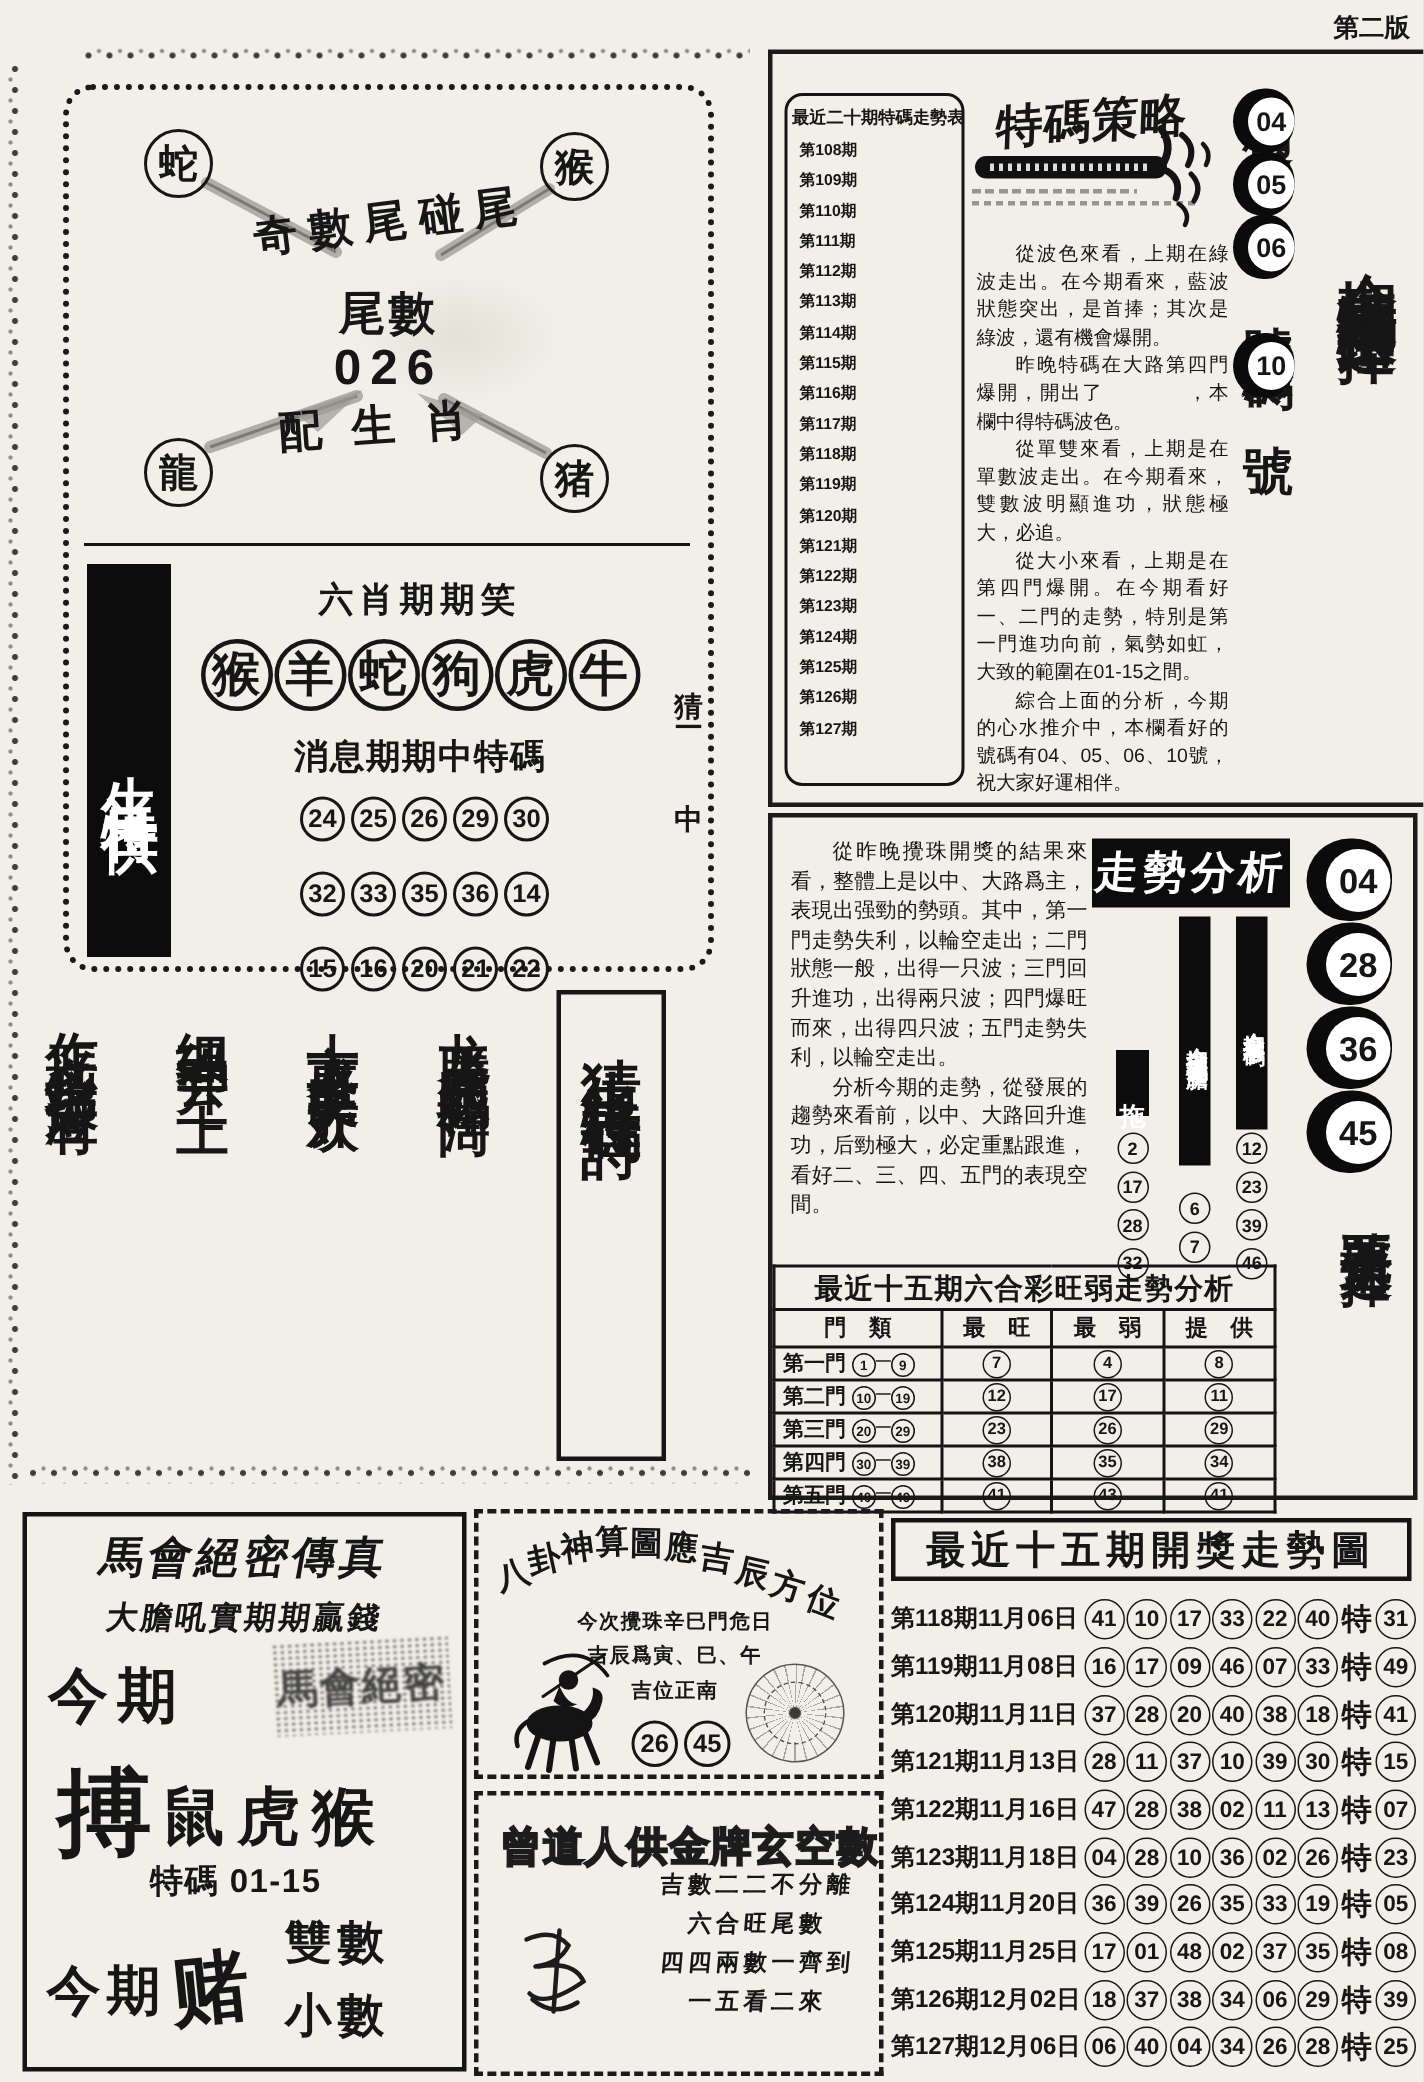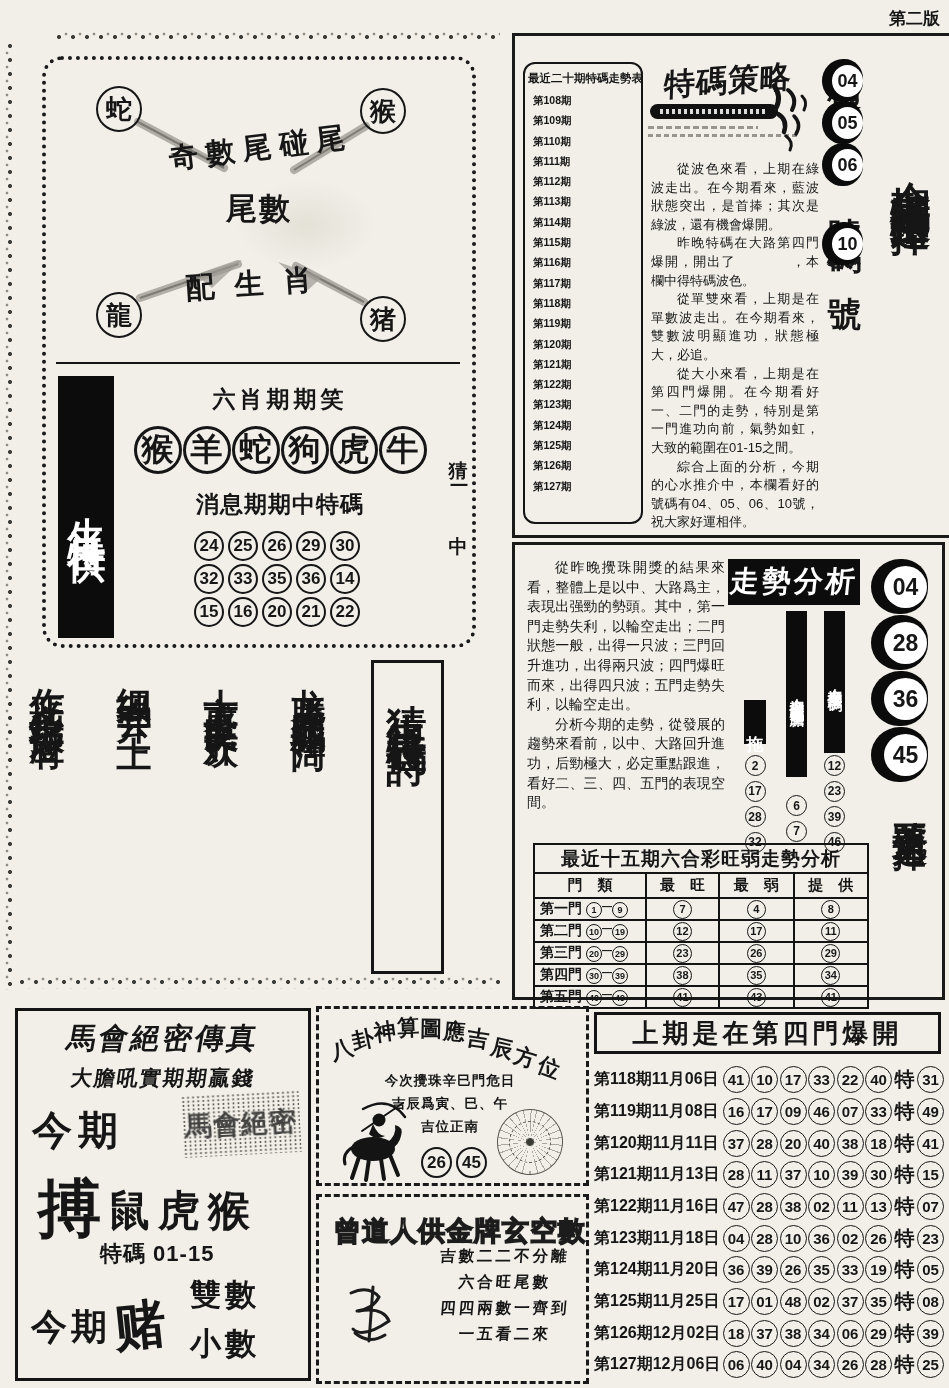--- a/index.html
+++ b/index.html
@@ -106,41 +106,42 @@
       <polygon points="276,217 232,202 262,230" fill="#9c9a93" opacity=".7"></polygon>
     </svg>
 
     <span class="abs zc" style="left:50px;top:26px;width:46px;height:46px;font-size:26px;">蛇</span>
     <span class="abs zc" style="left:314px;top:28px;width:46px;height:46px;font-size:26px;">猴</span>
     <span class="abs zc" style="left:50px;top:232px;width:46px;height:46px;font-size:26px;">龍</span>
     <span class="abs zc" style="left:314px;top:236px;width:46px;height:46px;font-size:26px;">猪</span>
 
     <div class="abs" style="left:100px;top:68px;width:230px;text-align:center;font-family:var(--serif);font-weight:800;font-size:29px;letter-spacing:8px;transform:rotate(-7deg);">奇數尾碰尾</div>
     <div class="abs" style="left:0;top:128px;width:426px;text-align:center;font-size:31px;font-weight:800;letter-spacing:2px;">尾數</div>
+    <div class="abs" style="left:0;top:166px;width:426px;text-align:center;font-size:33px;font-weight:800;letter-spacing:6px;">026</div>
     <div class="abs" style="left:0;top:204px;width:426px;text-align:center;font-family:var(--serif);font-weight:800;font-size:29px;letter-spacing:20px;transform:rotate(-4deg);">配生肖</div>
 
     <div class="abs" style="left:10px;top:302px;width:404px;border-top:2.5px solid #141414;"></div>
 
     <div class="abs vbar" style="left:12px;top:316px;width:56px;height:262px;">
       <span style="font-family:var(--serif);font-size:38px;letter-spacing:10px;">生肖特供</span>
     </div>
 
     <div class="abs" style="left:72px;top:312px;width:324px;text-align:center;">
       <div style="margin-top:12px;font-size:23px;font-weight:800;letter-spacing:4px;">六肖期期笑</div>
       <div style="margin-top:11px;display:flex;justify-content:center;gap:1px;">
 
       <span class="zc" style="width:48px;height:48px;font-size:32px;border-width:3px;">猴</span>
           <span class="zc" style="width:48px;height:48px;font-size:32px;border-width:3px;">羊</span>
           <span class="zc" style="width:48px;height:48px;font-size:32px;border-width:3px;">蛇</span>
           <span class="zc" style="width:48px;height:48px;font-size:32px;border-width:3px;">狗</span>
           <span class="zc" style="width:48px;height:48px;font-size:32px;border-width:3px;">虎</span>
           <span class="zc" style="width:48px;height:48px;font-size:32px;border-width:3px;">牛</span>
         </div>
       <div style="margin-top:15px;font-size:23px;font-weight:800;letter-spacing:1px;">消息期期中特碼</div>
-      <div style="margin:11px auto 0;width:172px;display:flex;flex-wrap:wrap;gap:3px 4px;justify-content:flex-start;">
+      <div style="margin:11px auto 0;width:172px;display:flex;flex-wrap:wrap;gap:20px 4px;justify-content:flex-end;">
 
       <span class="cn cn-ball">24</span>
           <span class="cn cn-ball">25</span>
           <span class="cn cn-ball">26</span>
           <span class="cn cn-ball">29</span>
           <span class="cn cn-ball">30</span>
           <span class="cn cn-ball">32</span>
           <span class="cn cn-ball">33</span>
           <span class="cn cn-ball">35</span>
           <span class="cn cn-ball">36</span>
@@ -297,21 +298,21 @@
         </span>
         <span class="pick pick-lg">
           <span class="pick-in">36</span>
         </span>
         <span class="pick pick-lg">
           <span class="pick-in">45</span>
         </span>
       </div>
     <div class="abs vtext" style="left:362px;top:248px;width:56px;font-size:35px;font-weight:900;letter-spacing:3px;text-align:center;">號要全力追捧</div>
 
-    <table class="hw abs" style="left:18px;top:298px;">
+    <table class="hw abs" style="left:0;top:298px;">
       <tbody>
       <tr>
             <td colspan="4" class="t-title">最近十五期六合彩旺弱走勢分析</td>
           </tr>
       <tr class="t-head">
         <th style="width:112px;">門　類</th>
         <th style="width:74px;">最　旺</th>
         <th style="width:75px;">最　弱</th>
         <th style="width:75px;">提　供</th>
       </tr>
@@ -441,21 +442,21 @@
     <div class="abs" style="left:110px;top:46px;width:152px;text-align:center;">
 
     <div class="xk-line">吉數二二不分離</div>
         <div class="xk-line">六合旺尾數</div>
         <div class="xk-line">四四兩數一齊到</div>
         <div class="xk-line">一五看二來</div>
       </div>
   </div>
 
   <div class="abs" style="left:594px;top:1006px;width:351px;height:382px;">
-    <div style="width:347px;height:42px;border:3.5px solid #141414;display:flex;align-items:center;justify-content:center;font-size:26px;font-weight:900;letter-spacing:4px;margin-top:6px;">上期是在第四門爆開</div>
+    <div style="width:347px;height:42px;border:3.5px solid #141414;display:flex;align-items:center;justify-content:center;font-size:26px;font-weight:900;letter-spacing:4px;margin-top:6px;">最近十五期開獎走勢圖</div>
     <div style="margin-top:12px;display:flex;flex-direction:column;gap:4.2px;">
 
     <div class="res-row">
         <span class="res-label">第118期11月06日</span>
         <span class="cn cn-res">41</span>
         <span class="cn cn-res">10</span>
         <span class="cn cn-res">17</span>
         <span class="cn cn-res">33</span>
         <span class="cn cn-res">22</span>
         <span class="cn cn-res">40</span>

